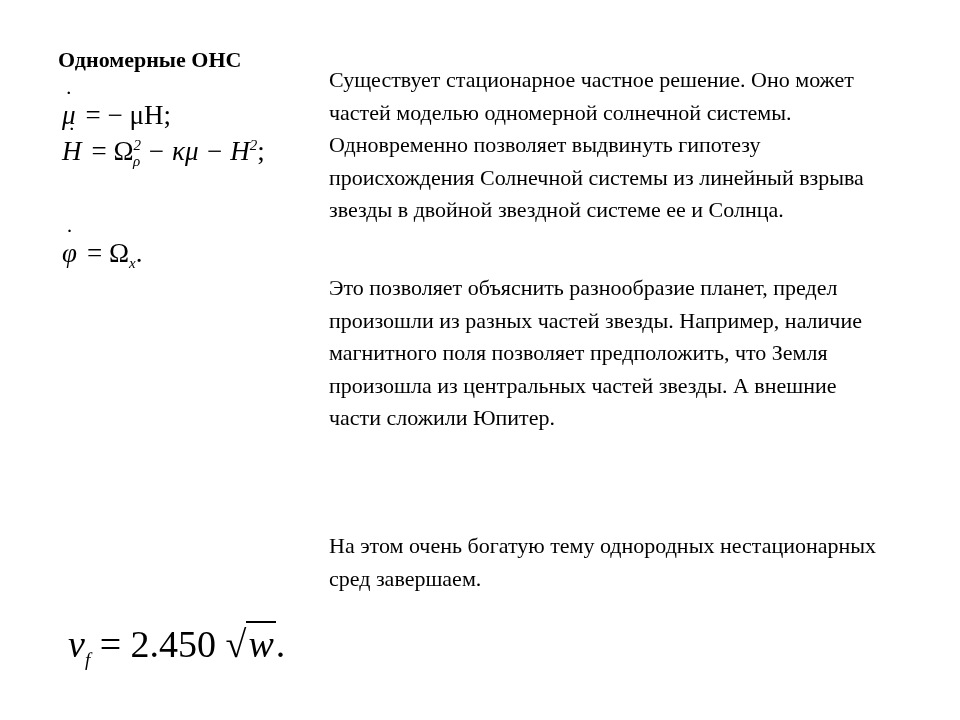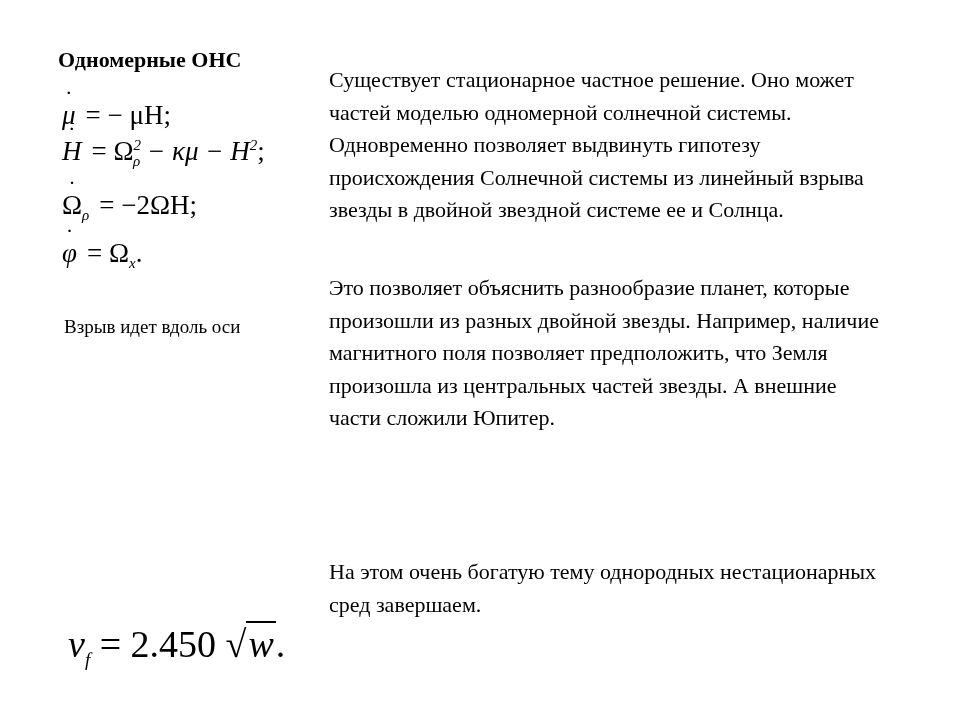--- a/index.html
+++ b/index.html
@@ -41,54 +41,50 @@
     .sqrt { display: inline-block; position: relative; }
     .sqrt .rad { font-style: normal; }
     .sqrt .under { border-top: 2px solid #000; padding: 0 2px; font-style: italic; }
     .right-text {
       position: absolute; left: 329px; width: 560px;
       font-size: 22px; line-height: 32.5px;
     }
     .right-text p { margin: 0; }
     .para1 { top: 64px; }
     .para2 { top: 272px; }
-    .para3 { top: 556px; }
+    .para3 { top: 530px; }
   </style>
 </head>
 <body>
 
 <div class="slide">
   <div class="title">Одномерные ОНС</div>
 
   <div class="eq eq1">
     <i class="dot">μ</i><span class="sp"></span><span>= − μH;</span>
   </div>
 
   <div class="eq eq2">
     <i class="dot">H</i><span class="sp"></span><span>= Ω</span><sup>2</sup><sub style="margin-left:-8px">ρ</sub><i> − κμ − H</i><sup>2</sup><span>;</span>
   </div>
 
-  <div class="eq eq3">
-    <span class="dot">Ω</span><sub>ρ</sub><span class="sp"></span><span>= −2ΩH;</span>
-  </div>
 
   <div class="eq eq4">
     <i class="dot">φ</i><span class="sp"></span><span>= Ω</span><sub>x</sub><span>.</span>
   </div>
 
   <div class="left-text">
-    <p>Взрыв идет вдоль оси</p>
   </div>
 
   <div class="formula">
     <i>v</i><sub>f</sub><span> = 2.450 </span><span class="sqrt"><span class="rad">√</span><span class="under">w</span></span><span>.</span>
   </div>
 
   <div class="right-text para1">
     <p>Существует стационарное частное решение. Оно может частей моделью одномерной солнечной системы. Одновременно позволяет выдвинуть гипотезу происхождения Солнечной системы из линейный взрыва звезды в двойной звездной системе ее и Солнца.</p>
   </div>
   <div class="right-text para2">
-    <p>Это позволяет объяснить  разнообразие планет, которые произошли из разных двойной звезды. Например, наличие магнитного поля позволяет предположить, что Земля произошла из центральных частей звезды. А внешние части сложили Юпитер.</p>
+    <p>Это позволяет объяснить  разнообразие планет, предел произошли из разных частей звезды. Например, наличие магнитного поля позволяет предположить, что Земля произошла из центральных частей звезды. А внешние части сложили Юпитер.</p>
   </div>
   <div class="right-text para3">
     <p>На этом очень богатую тему однородных нестационарных сред завершаем.</p>
   </div>
 </div>
 
 </body></html>

